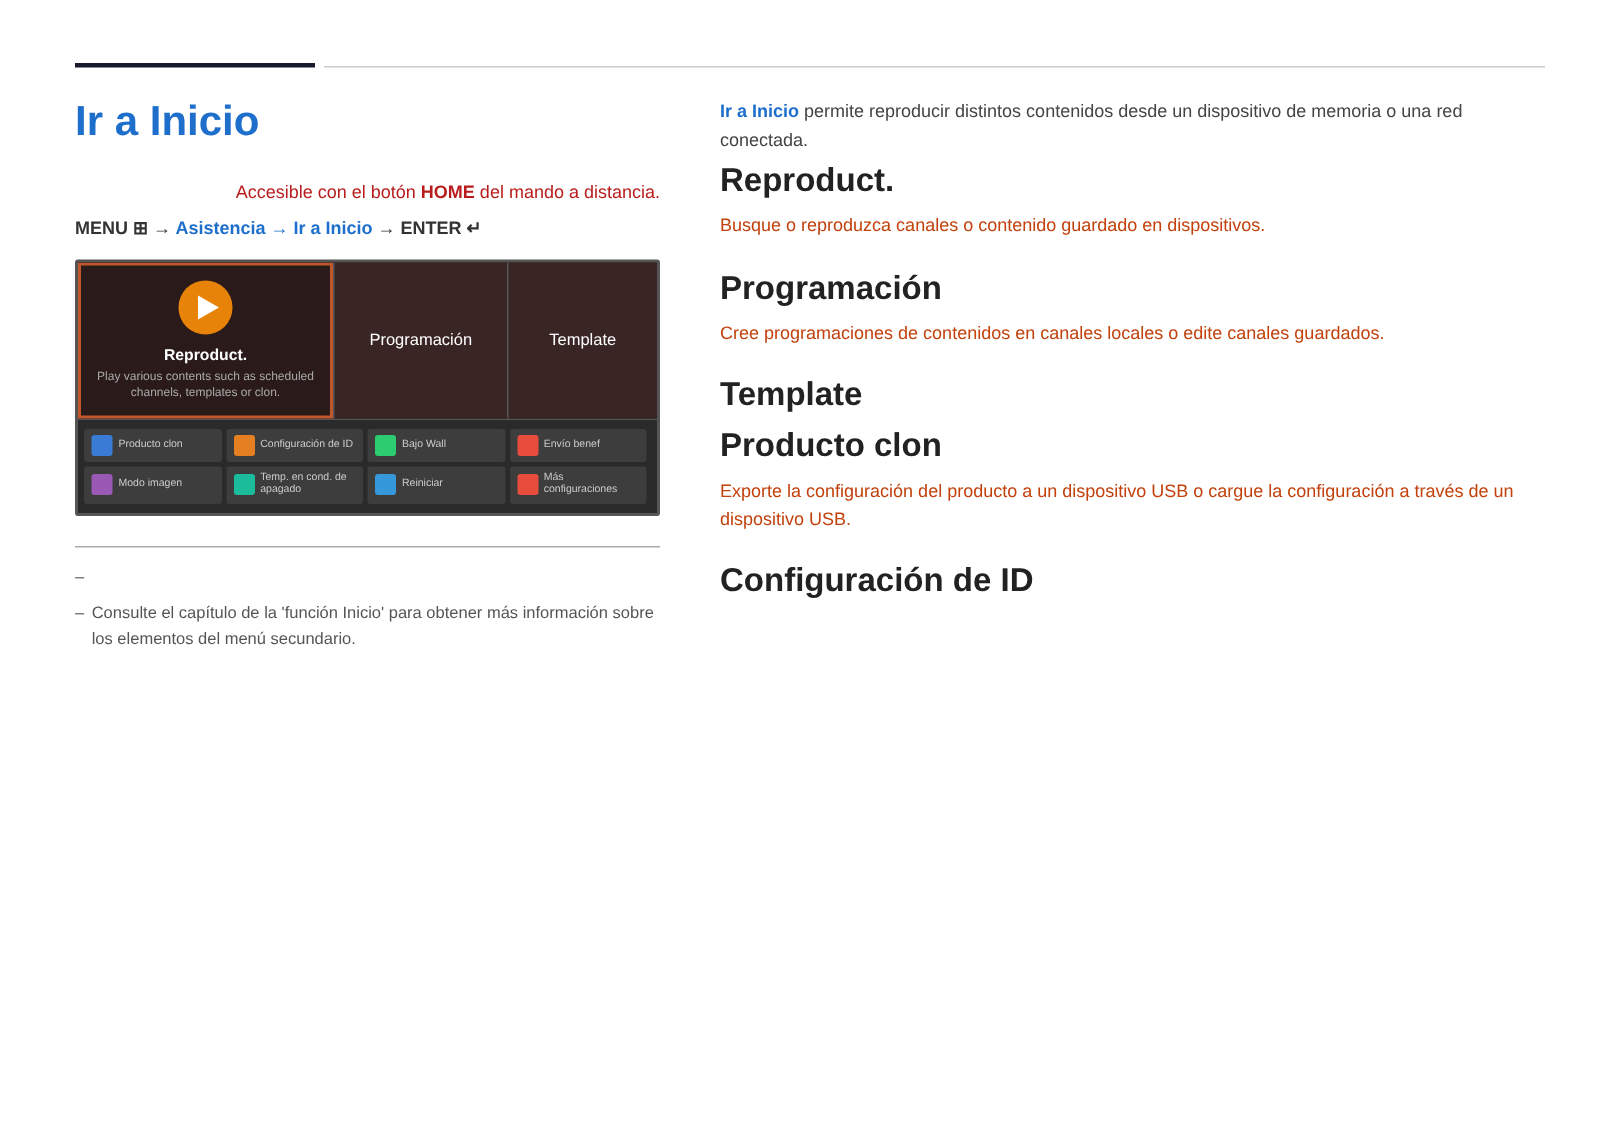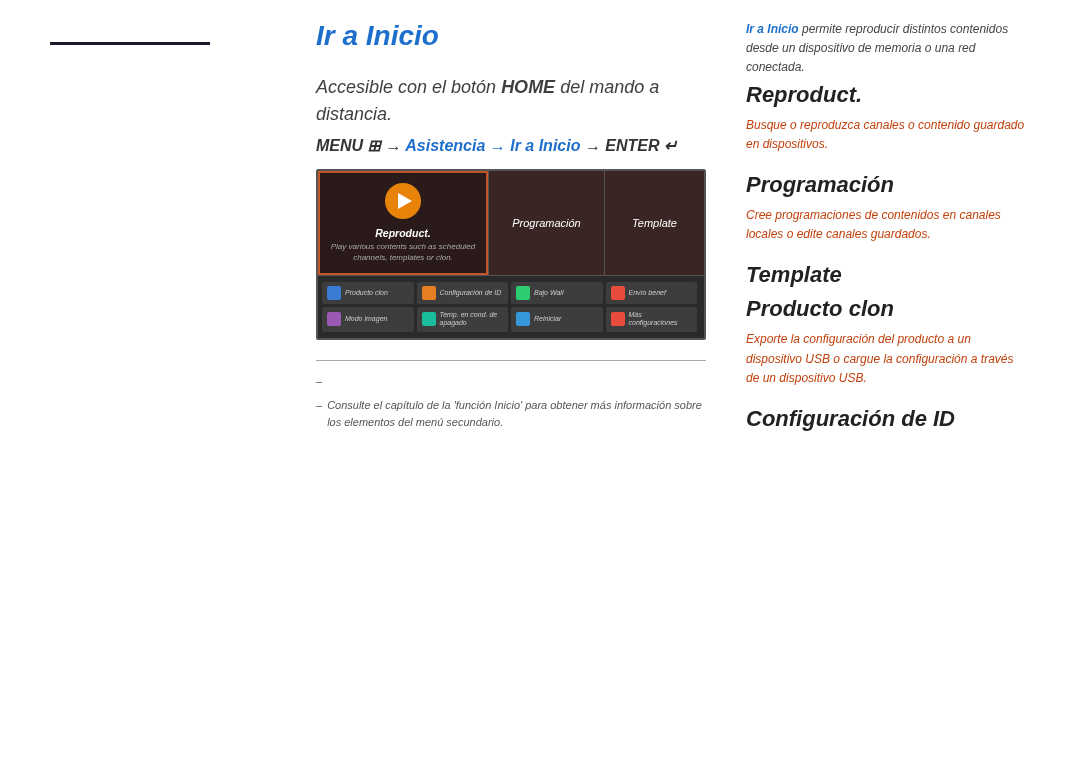--- a/index.html
+++ b/index.html
@@ -7,23 +7,22 @@
       font-family: 'Arial', sans-serif;
       background: #fff;
       color: #333;
       width: 1080px;
       min-height: 763px;
       font-size: 13px;
     }
 
     .page-container {
       display: flex;
-      flex-direction: row;
+      flex-direction: column;
       width: 100%;
-      font-style: italic;
     }
 
     
     .top-bar {
       display: flex;
       align-items: flex-end;
       padding: 18px 50px 0 50px;
       height: 45px;
     }
 
@@ -54,28 +53,29 @@
     }
 
     .page-title {
       font-size: 28px;
       font-weight: bold;
       color: #1e6fcc;
       margin-bottom: 22px;
     }
 
     .access-text {
-      font-size: 18px;
-      color: #404040;
+      font-size: 12px;
+      color: #b91c1c;
       margin-bottom: 8px;
       line-height: 1.5;
+      text-align: right;
     }
 
     .menu-path {
-      font-size: 16px;
+      font-size: 12px;
       color: #333;
       margin-bottom: 14px;
       font-weight: bold;
     }
 
     .menu-path .blue-link {
       color: #1e6fcc;
       font-weight: bold;
     }
 

